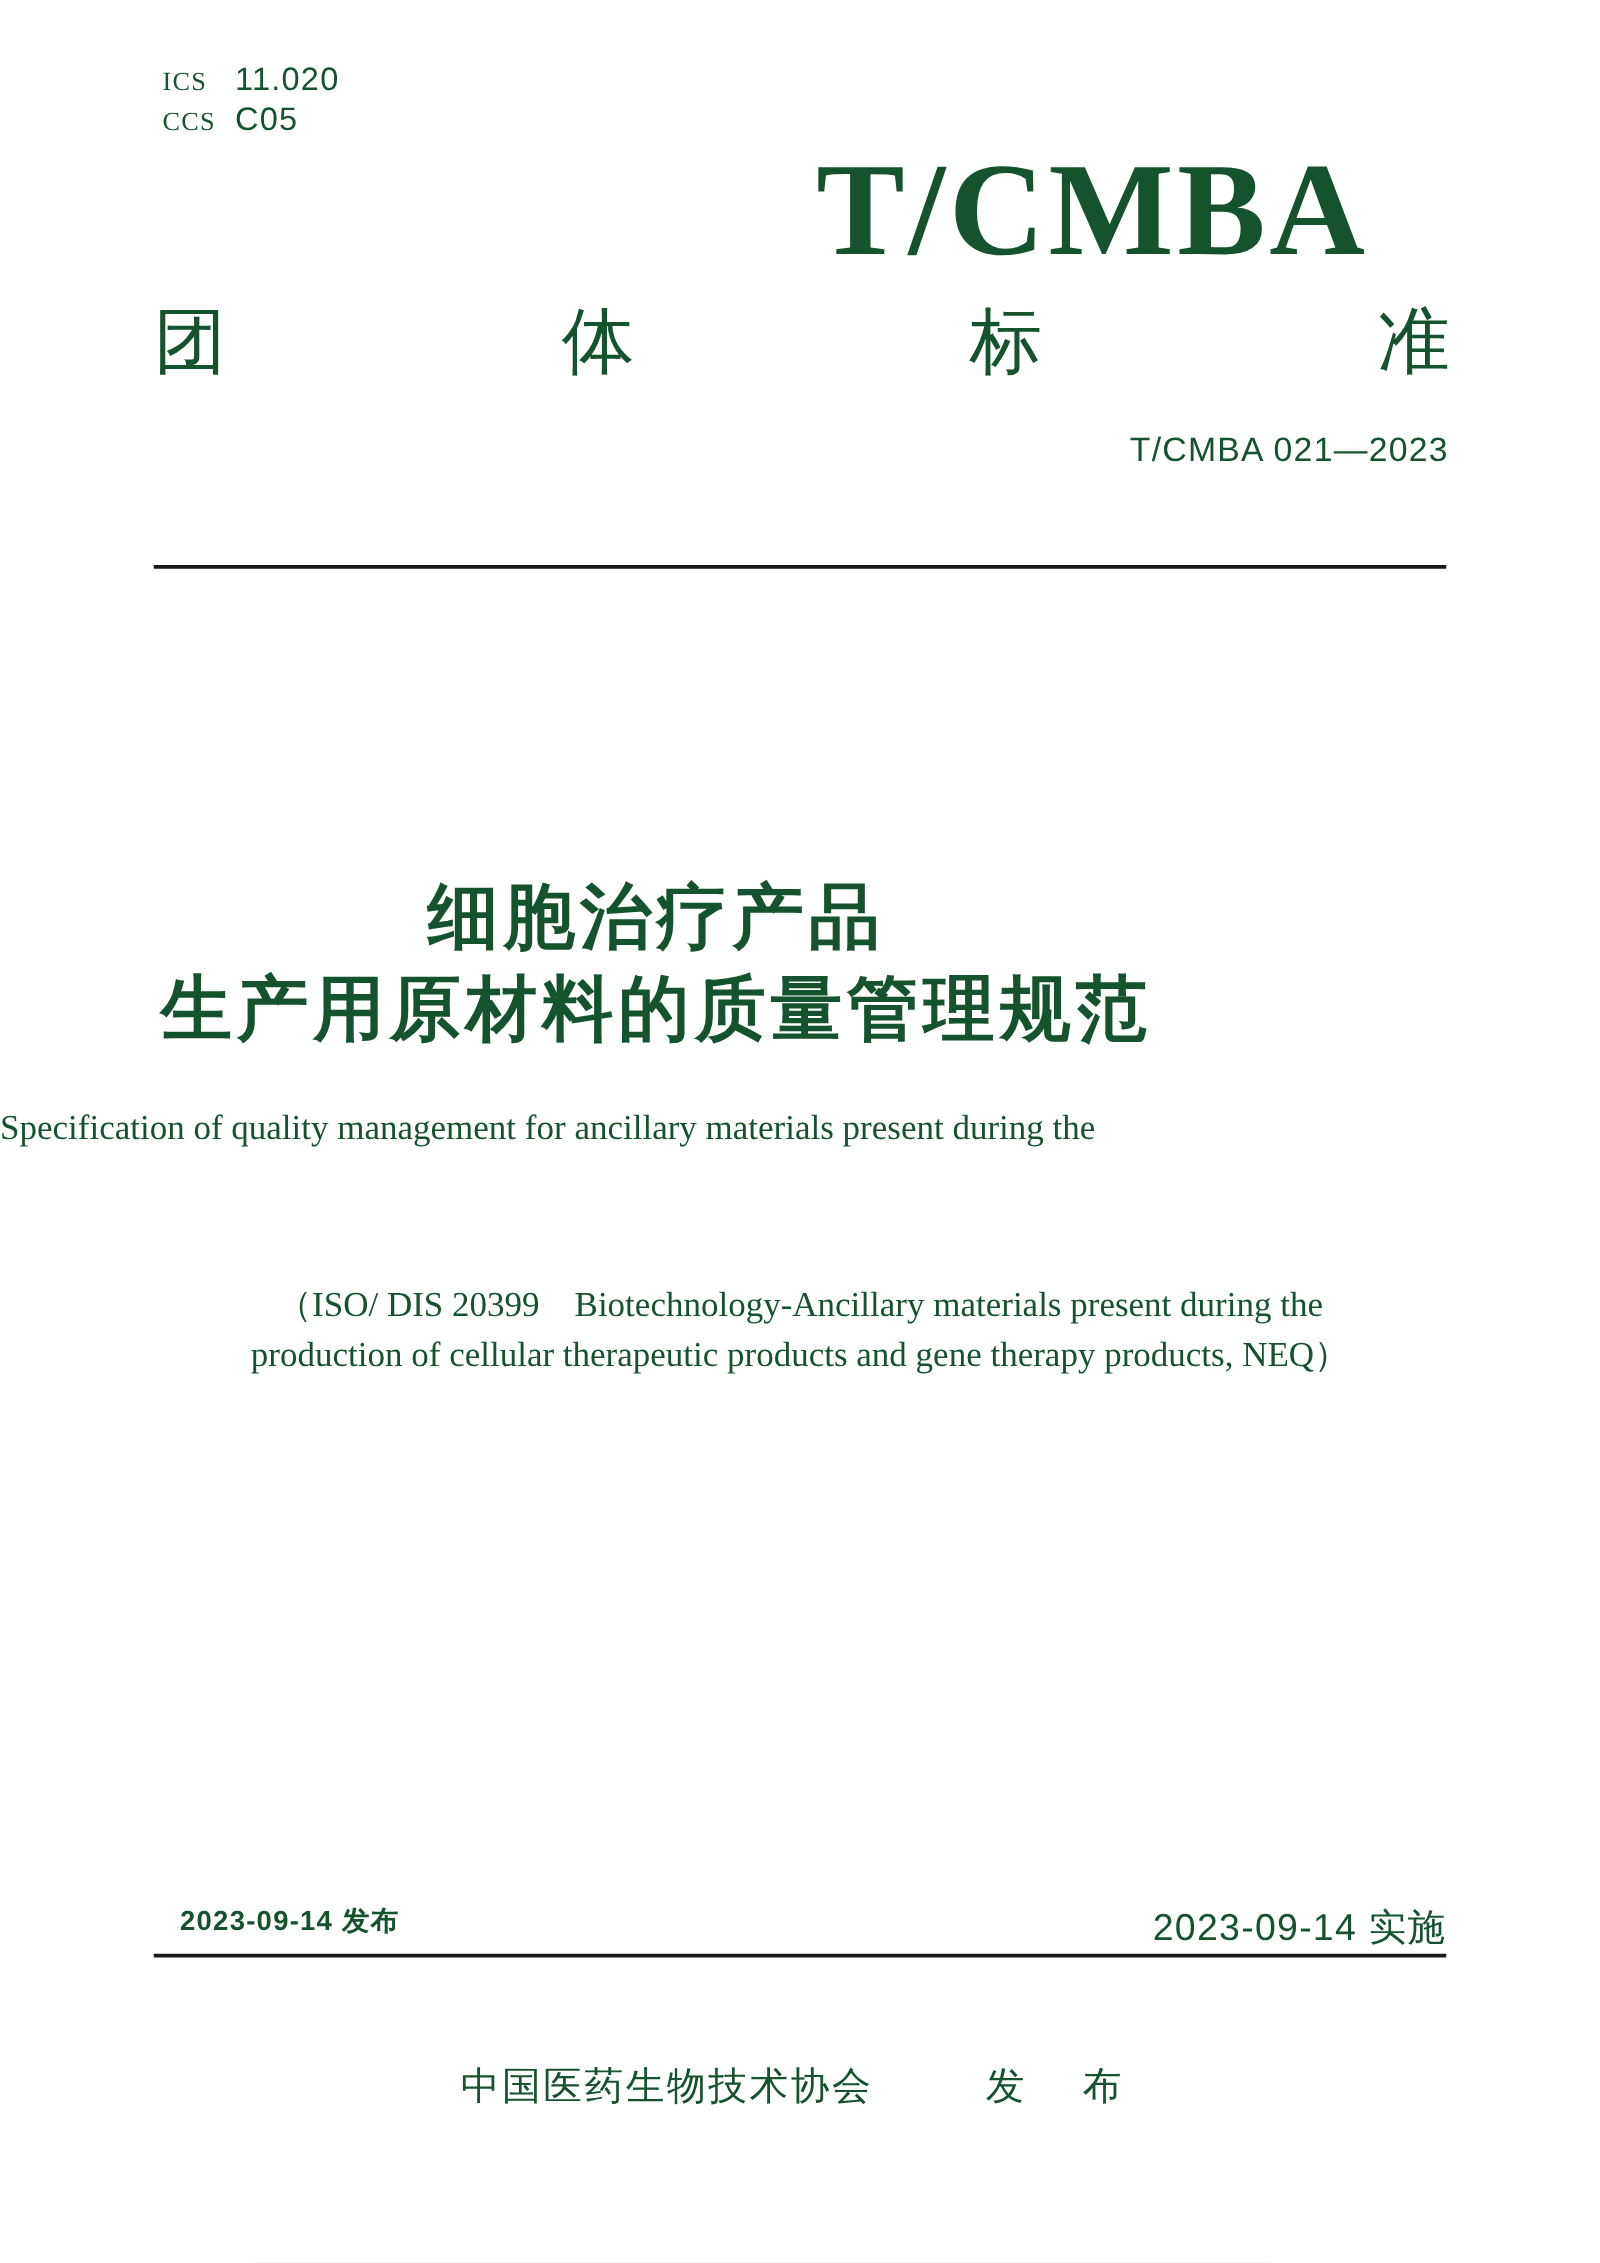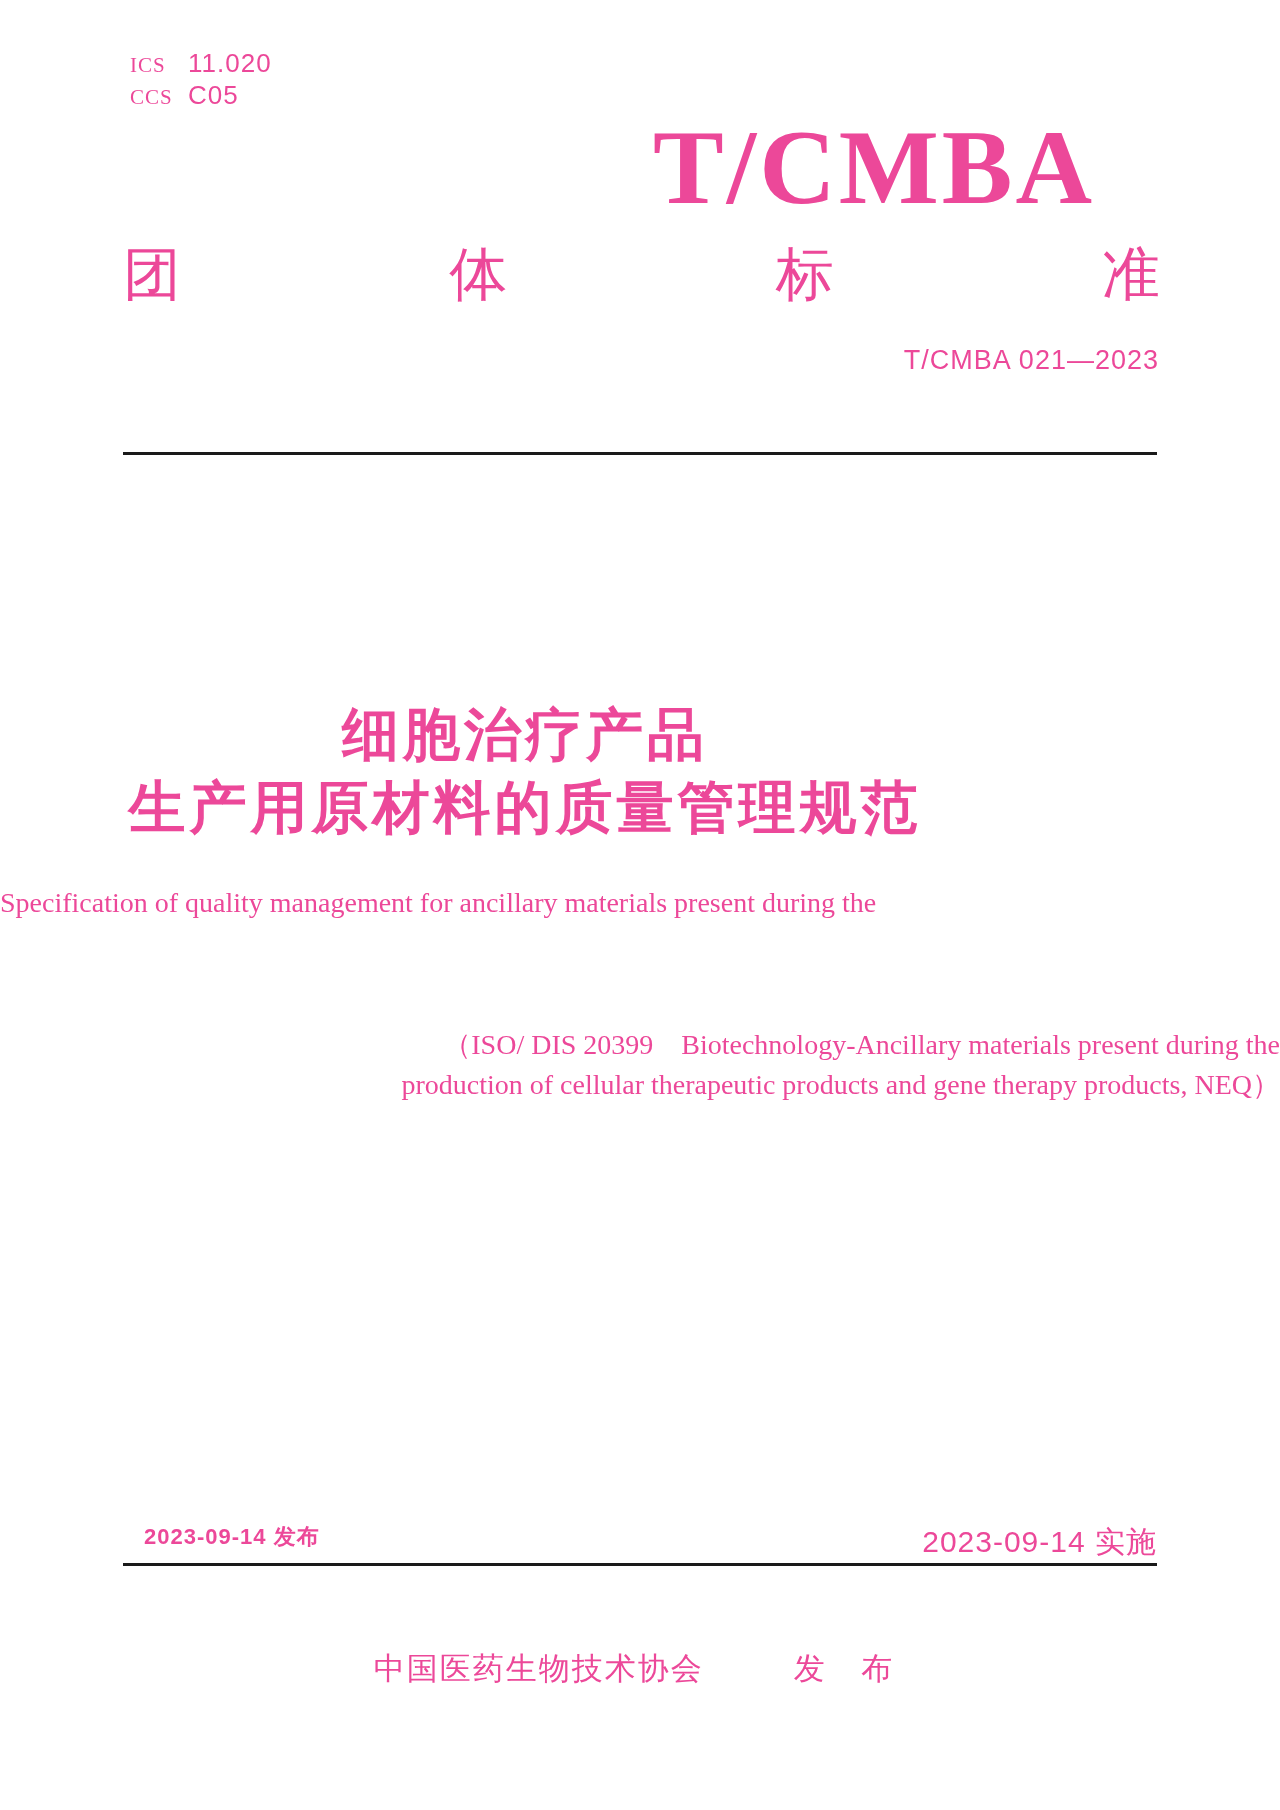--- a/index.html
+++ b/index.html
@@ -6,21 +6,21 @@
     margin: 0;
     padding: 0;
     background: #e8e8e8;
   }
   .page {
     position: relative;
     width: 1280px;
     height: 1810px;
     margin: 0 auto;
     background: #ffffff;
-    color: #ec4899;
+    color: #14532d;
     overflow: hidden;
     font-family: "Liberation Sans", "DejaVu Sans", sans-serif;
   }
   
   .codes {
     position: absolute;
     left: 130px;
     top: 48px;
   }
   .code-row {
@@ -106,21 +106,21 @@
     font-family: "Liberation Serif", "DejaVu Serif", serif;
     font-size: 28px;
     line-height: 41px;
   }
   
   .iso-ref {
     position: absolute;
     left: 0;
     top: 1025px;
     width: 1280px;
-    text-align: right;
+    text-align: center;
     font-family: "Liberation Serif", "DejaVu Serif", serif;
     font-size: 28px;
     line-height: 40px;
   }
   
   .date-issue {
     position: absolute;
     left: 144px;
     top: 1522px;
     font-size: 22px;
@@ -145,20 +145,21 @@
     width: 1280px;
     text-align: center;
     font-size: 31px;
     font-weight: 500;
     letter-spacing: 2px;
     white-space: nowrap;
   }
   .publish-label {
     margin-left: 90px;
     letter-spacing: 14px;
+    font-family: Liberation Mono, monospace;
   }
 </style>
 </head>
 <body>
 
 <div class="page">
 
   <div class="codes">
     <div class="code-row">
       <span class="code-label">ICS</span>

